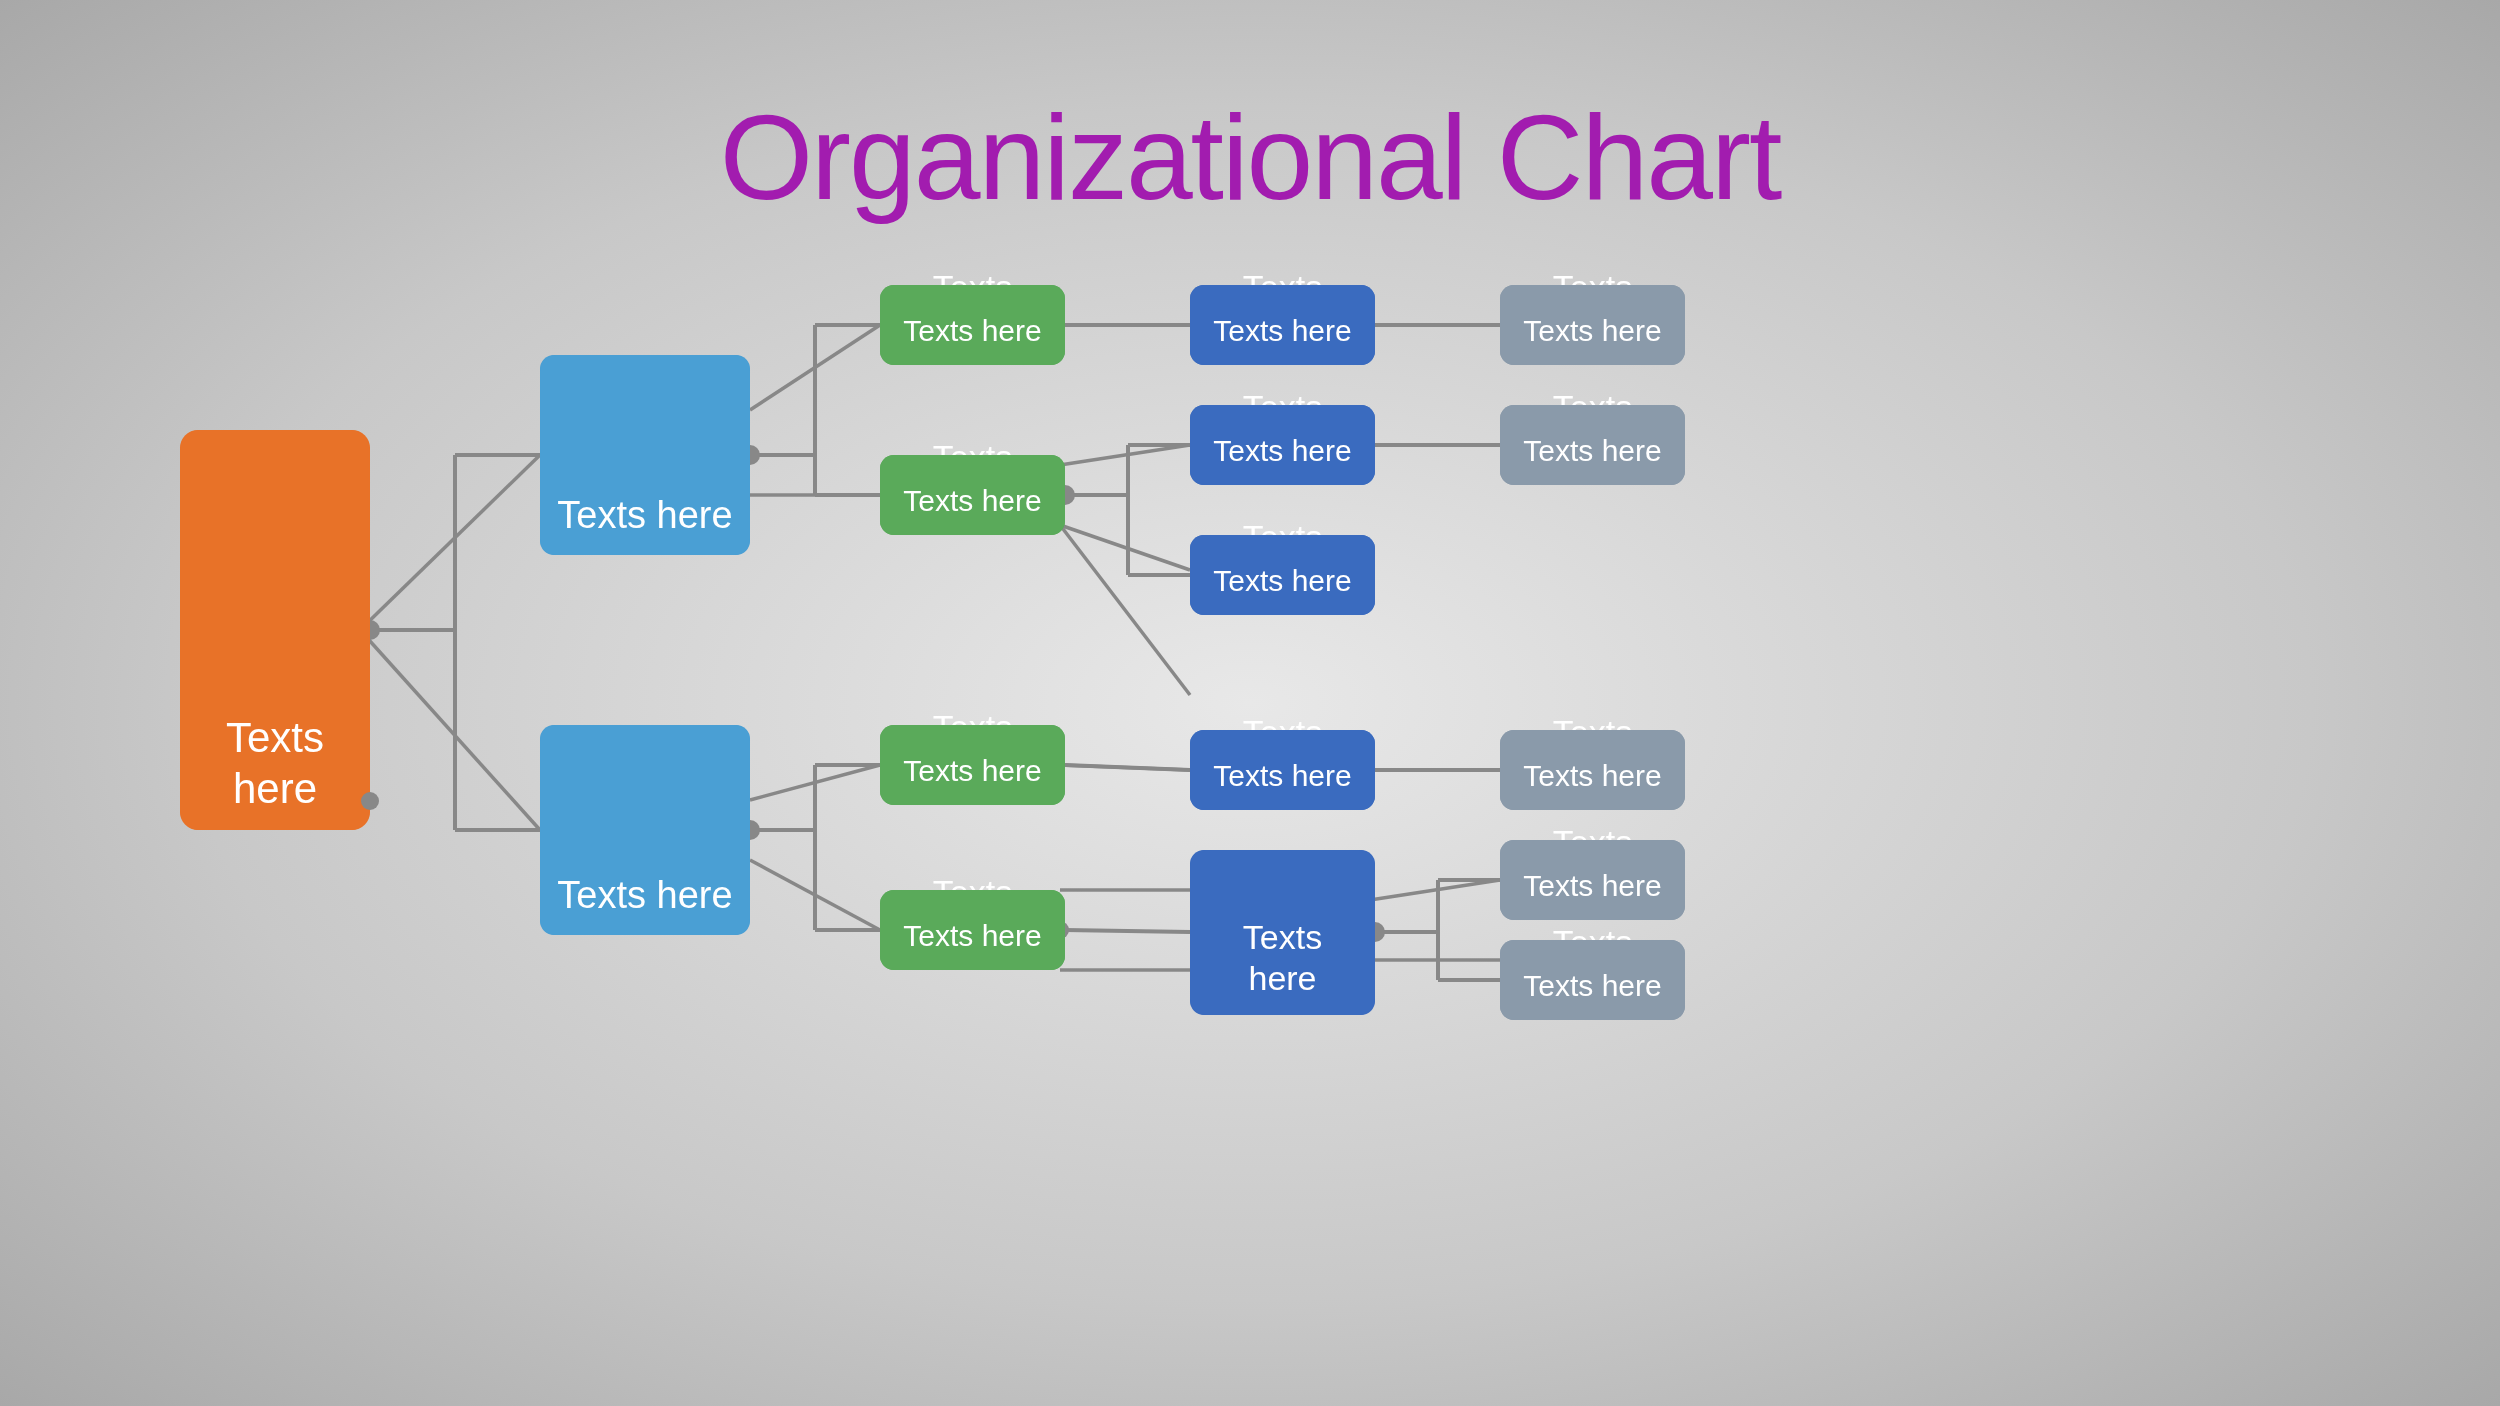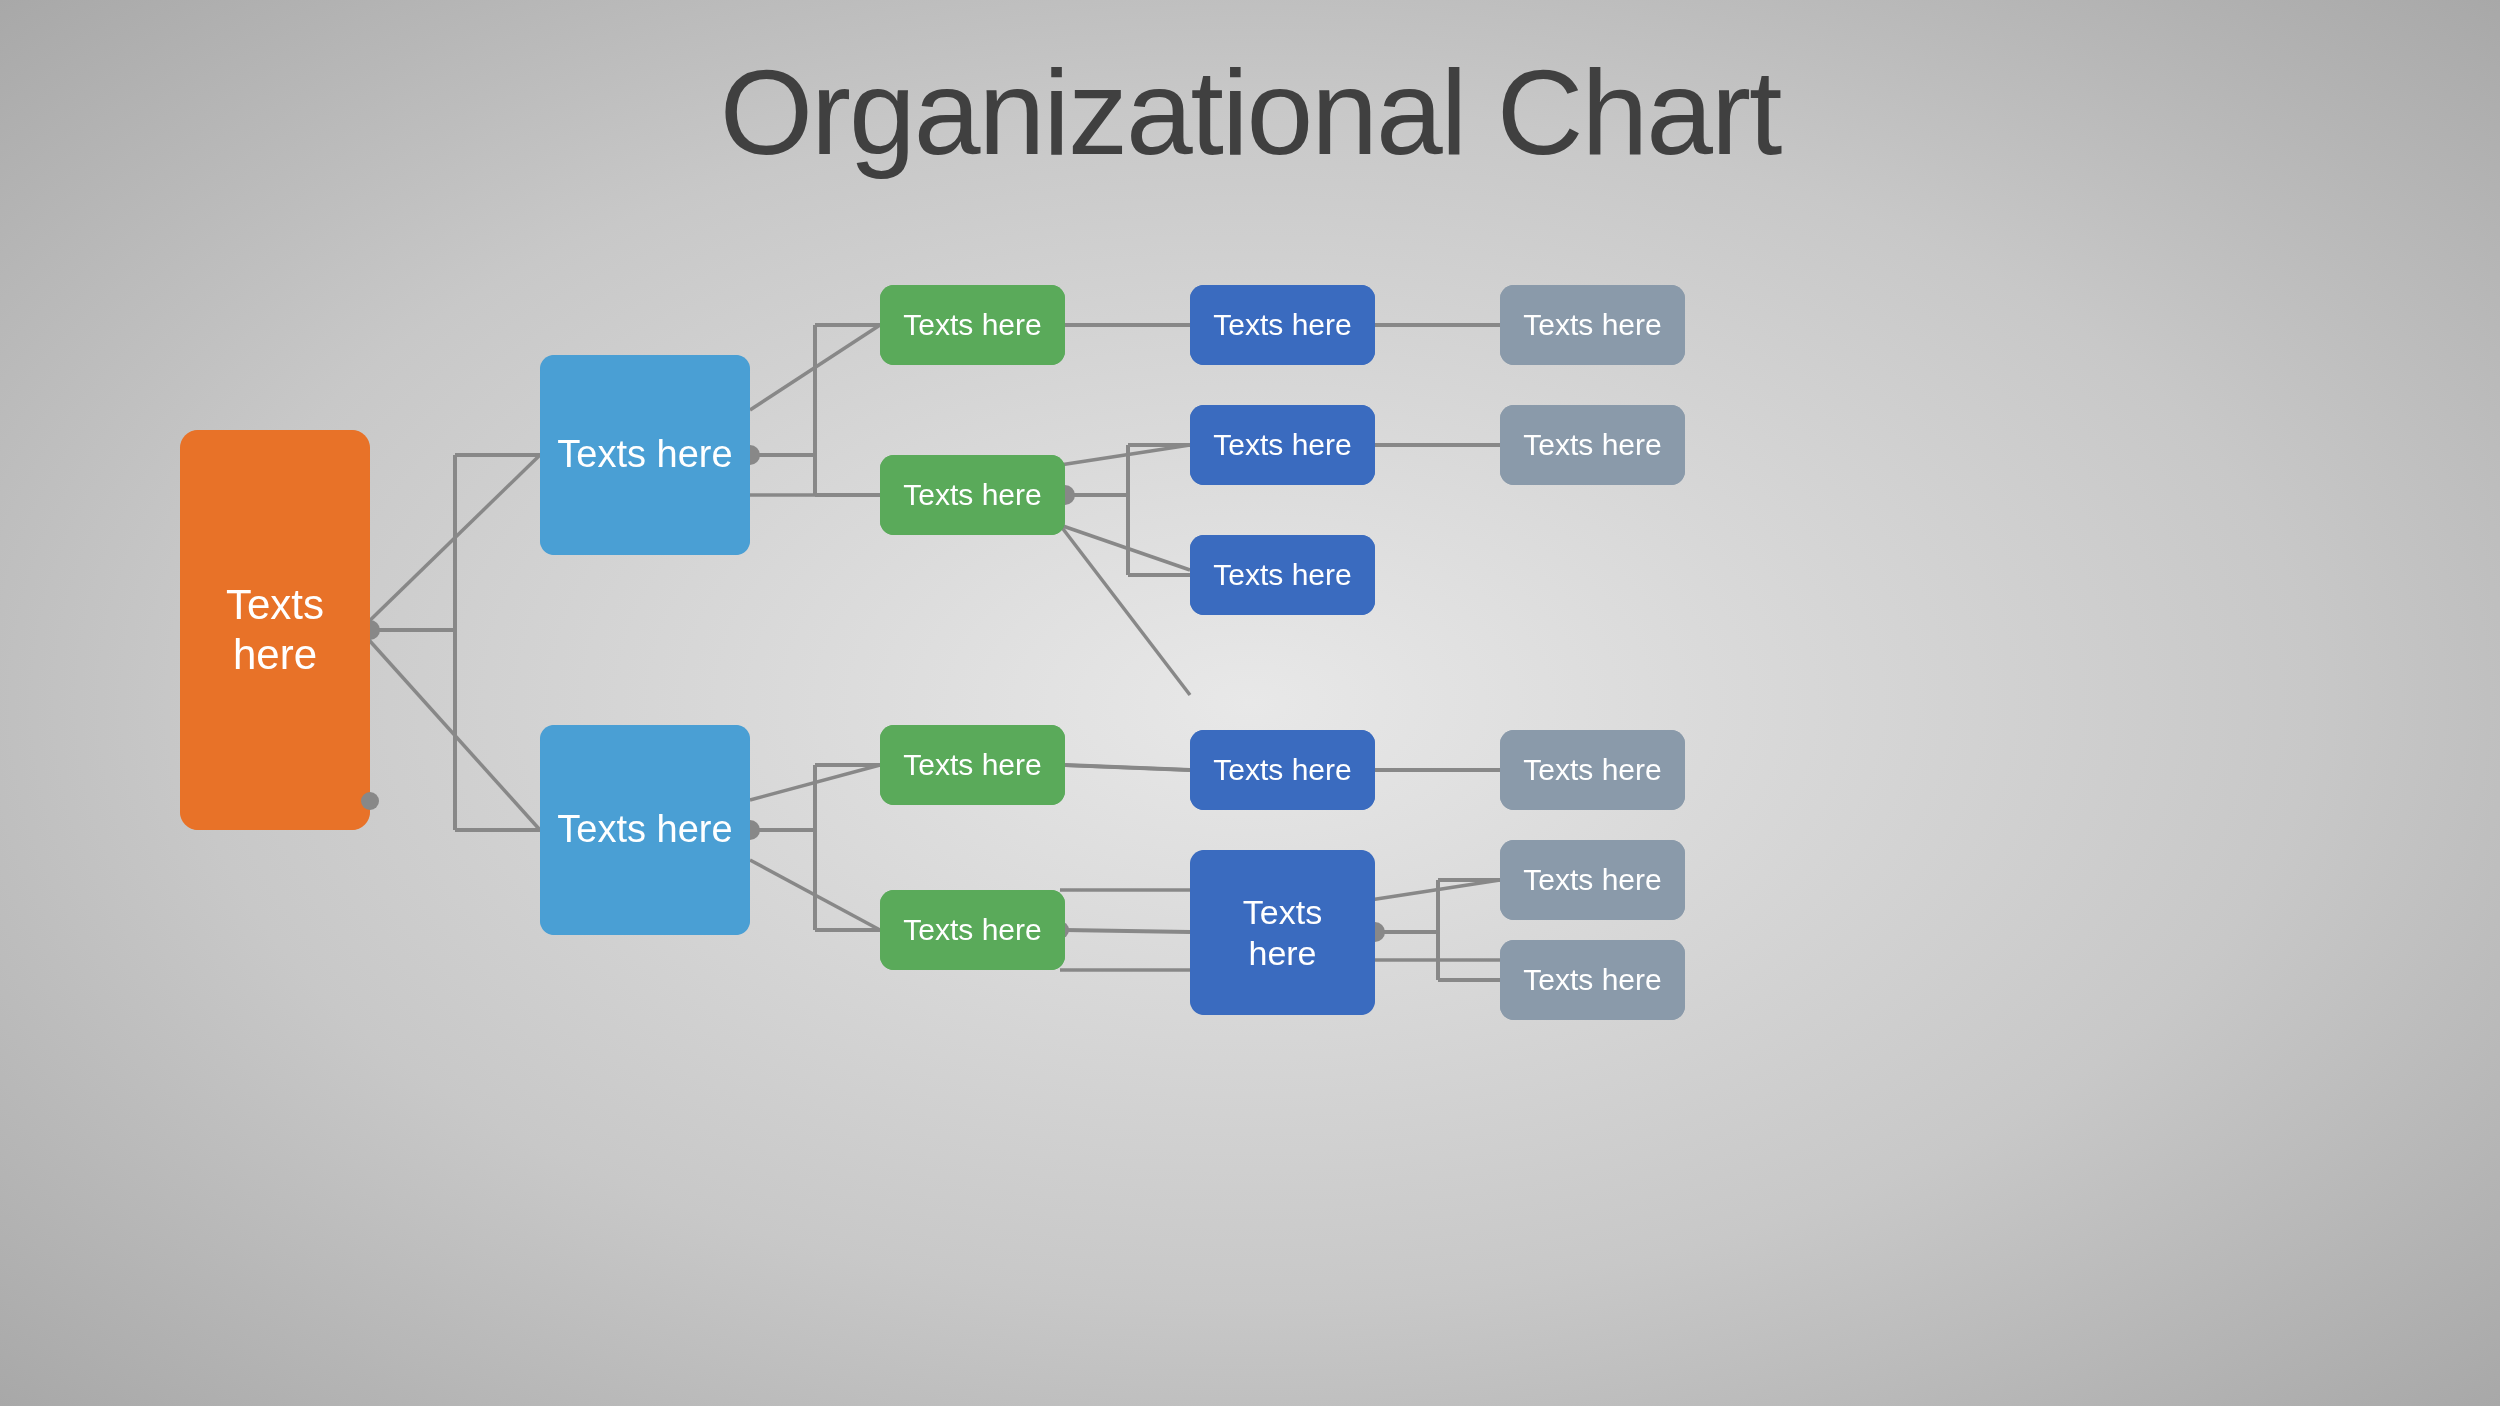--- a/index.html
+++ b/index.html
@@ -10,22 +10,22 @@
       background: radial-gradient(ellipse at center, #e8e8e8 0%, #c8c8c8 60%, #a8a8a8 100%);
       font-family: 'Segoe UI', Arial, sans-serif;
       overflow: hidden;
       position: relative;
     }
 
     .page-title {
       text-align: center;
       font-size: 120px;
       font-weight: 300;
-      color: #404040;
-      padding-top: 43px;
+      color: #a21caf;
+      padding-top: 88px;
       letter-spacing: -2px;
     }
 
     .chart-area {
       position: absolute;
       top: 260px;
       left: 160px;
       right: 160px;
       bottom: 80px;
     }
@@ -36,21 +36,21 @@
       width: 100%; height: 100%;
       overflow: visible;
       pointer-events: none;
     }
 
     
     .node {
       position: absolute;
       border-radius: 14px;
       display: flex;
-      align-items: center;
+      align-items: flex-end;
       justify-content: center;
       color: #fff;
       font-size: 34px;
       font-weight: 500;
       text-align: center;
       padding: 16px;
       line-height: 1.2;
     }
 
     .node-orange {

